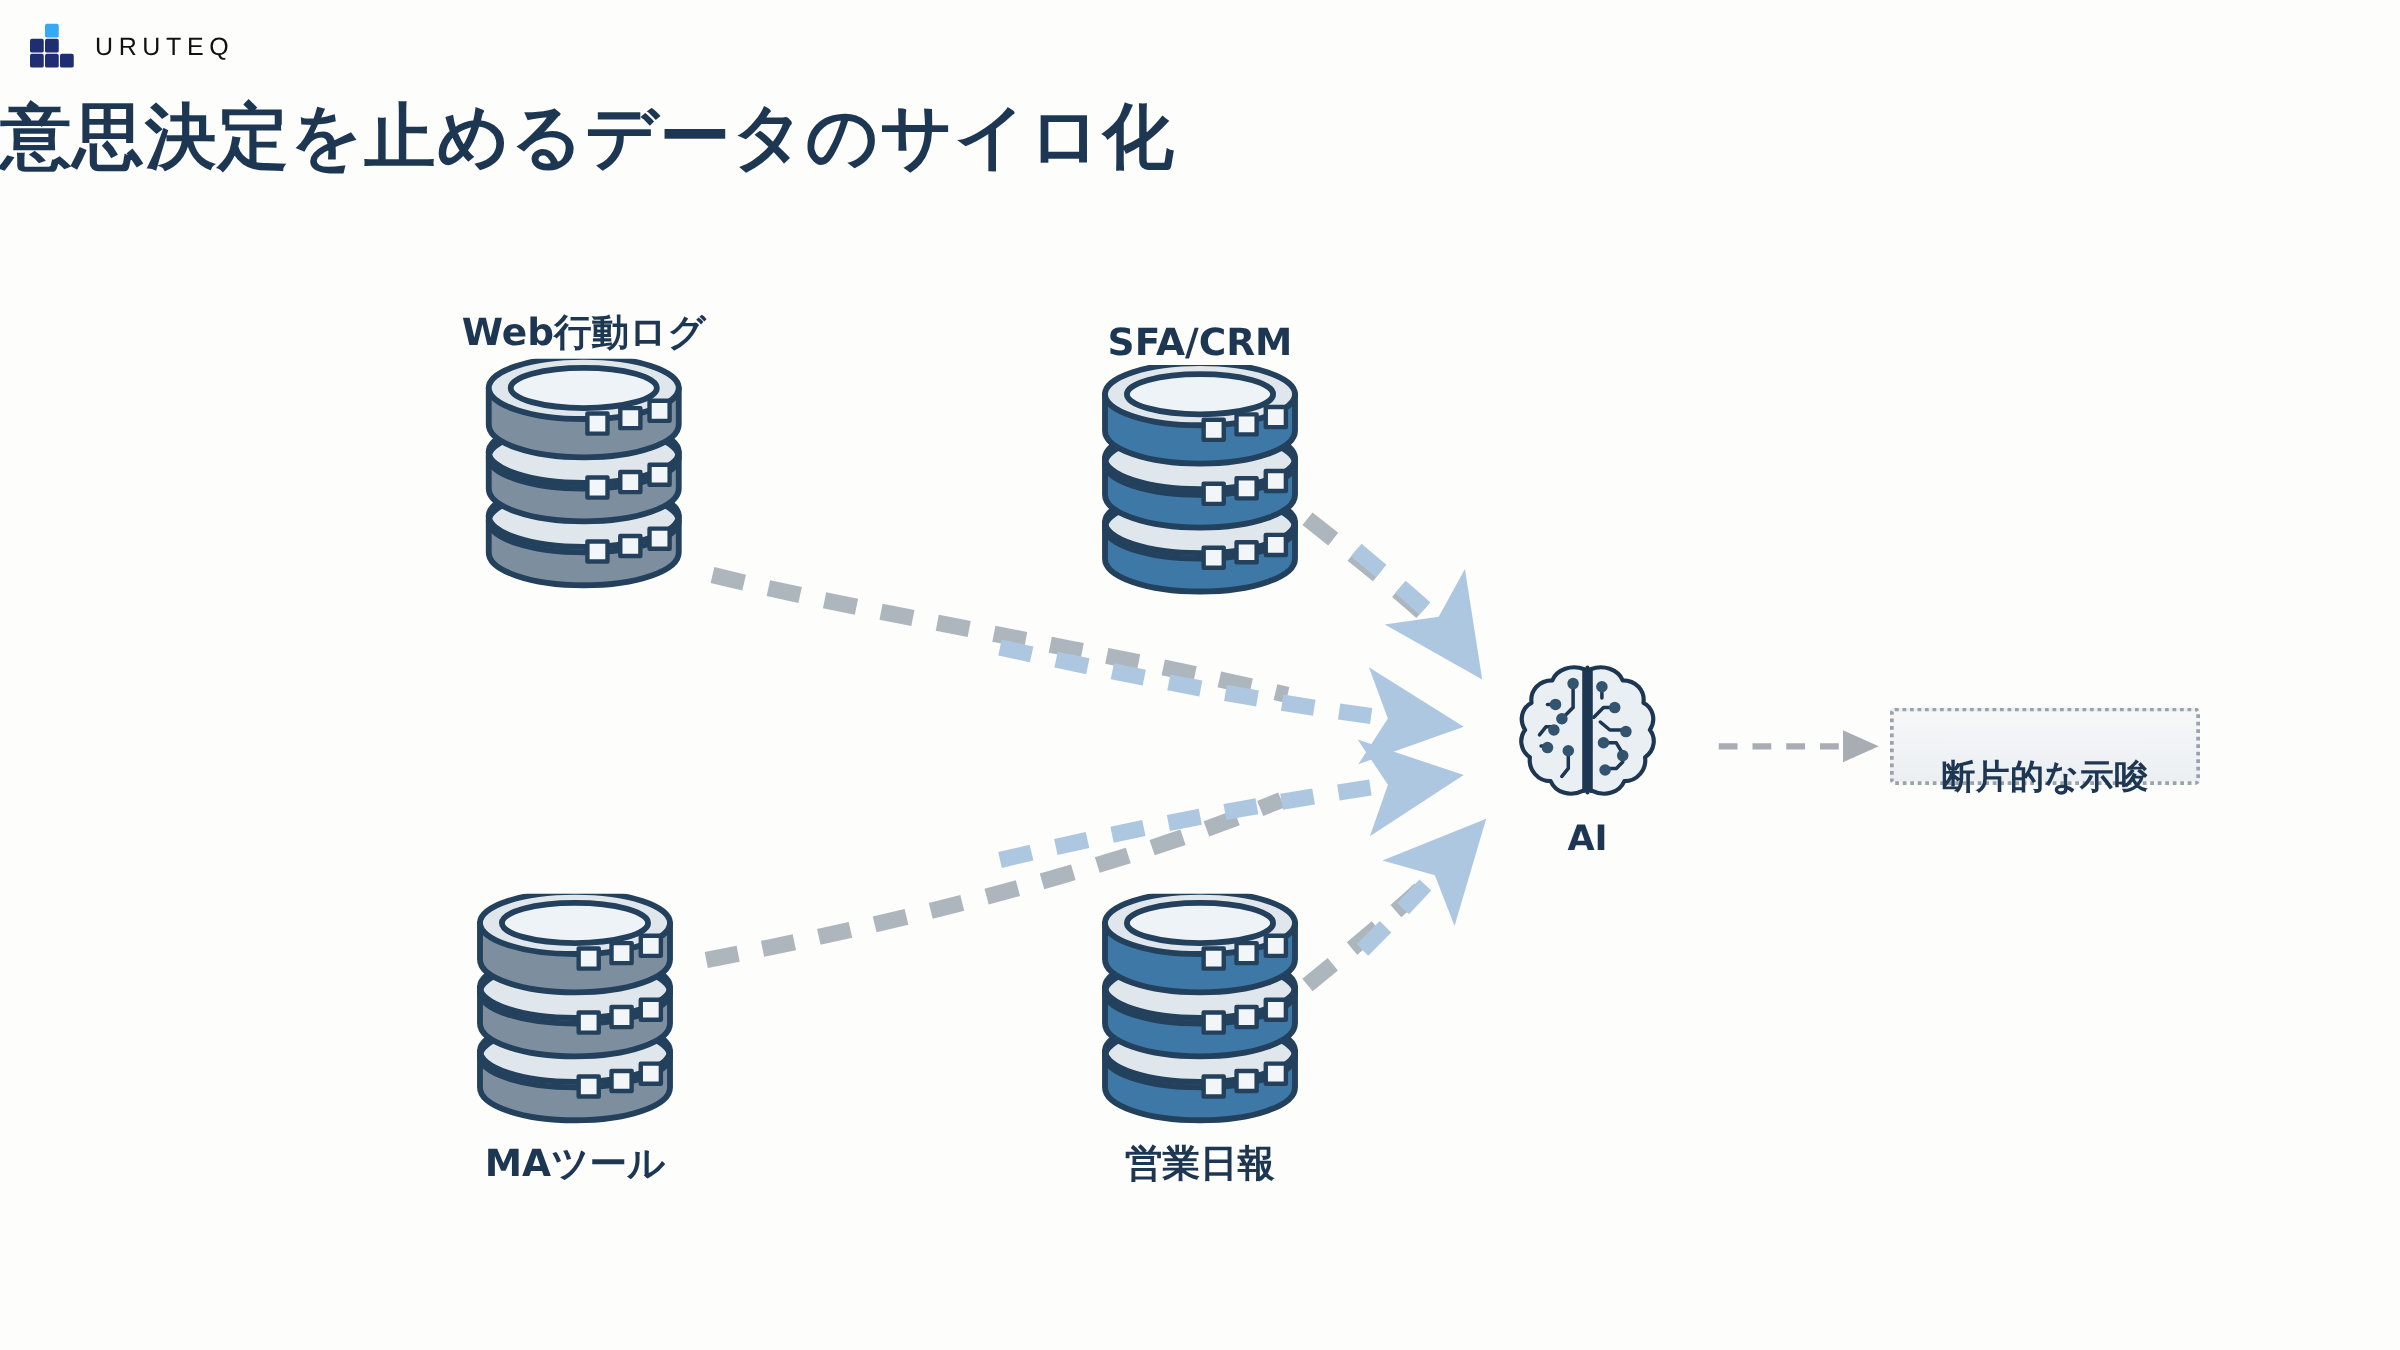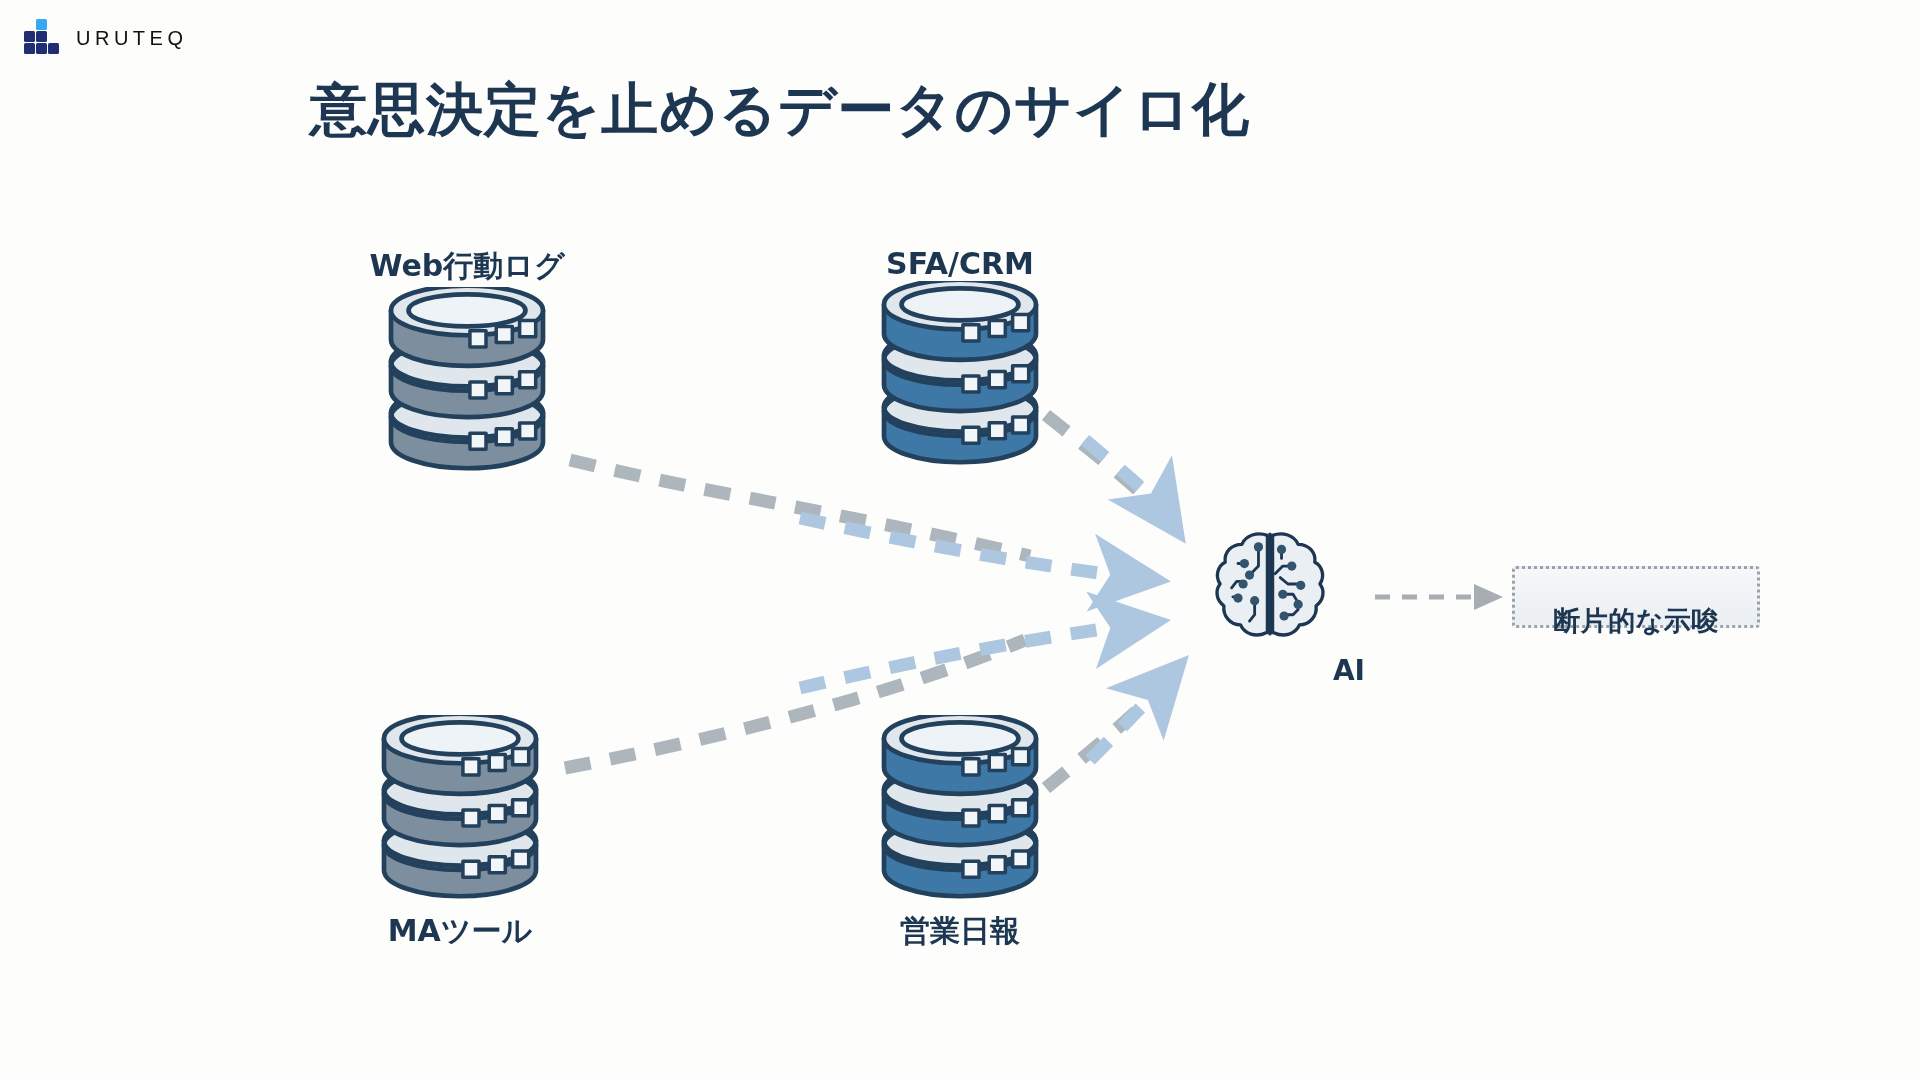--- a/index.html
+++ b/index.html
@@ -50,21 +50,20 @@
     color: #111111;
     font-family: "Liberation Sans", "DejaVu Sans", sans-serif;
   }
 
   
   #title {
     position: absolute;
     left: 0;
     top: 72px;
     width: 1560px;
-    text-align: center;
     font-size: 57px;
     font-weight: 700;
     letter-spacing: 1px;
     color: #1d3651;
     font-family: Liberation Sans, sans-serif;
   }
 
   
   #diagram {
     position: absolute;
@@ -98,21 +97,21 @@
     margin: 0 auto;
     display: block;
   }
 
   
   #ai-node {
     position: absolute;
     left: 1175px;
     top: 520px;
     width: 190px;
-    text-align: right;
+    text-align: center;
   }
   #ai-icon {
     width: 128px;
     height: 128px;
     display: block;
     margin: 0 auto;
   }
   #ai-label {
     margin-top: 6px;
     font-size: 28px;
@@ -238,21 +237,21 @@
           <path d="M8,16 L8,36 C8,46 31,54 60,54 C89,54 112,46 112,36 L112,16 Z" fill="#7d8f9e"></path>
           <ellipse cx="60" cy="16" rx="52" ry="17" fill="#dfe6ec"></ellipse>
           <ellipse cx="60" cy="16" rx="40" ry="11" fill="#eef3f7"></ellipse>
           <rect x="62" y="30" width="11" height="11" fill="#f3f6f9" stroke-width="2.4"></rect>
           <rect x="80" y="27" width="11" height="11" fill="#f3f6f9" stroke-width="2.4"></rect>
           <rect x="96" y="23" width="11" height="11" fill="#f3f6f9" stroke-width="2.4"></rect>
         </g>
       </svg>
     </div>
 
-    <div class="source-node" style="left:845px; top:246px;">
+    <div class="source-node" style="left:845px; top:257px;">
       <div class="source-label">SFA/CRM</div>
       <svg class="db-icon" viewBox="0 0 120 130" xmlns="http://www.w3.org/2000/svg">
         <g stroke="#23415c" stroke-width="3.2" stroke-linejoin="round">
           <path d="M8,86 L8,106 C8,116 31,124 60,124 C89,124 112,116 112,106 L112,86 Z" fill="#3d78a6"></path>
           <ellipse cx="60" cy="86" rx="52" ry="17" fill="#dfe6ec"></ellipse>
           <ellipse cx="60" cy="89" rx="52" ry="17" fill="none"></ellipse>
           <rect x="62" y="100" width="11" height="11" fill="#f3f6f9" stroke-width="2.4"></rect>
           <rect x="80" y="97" width="11" height="11" fill="#f3f6f9" stroke-width="2.4"></rect>
           <rect x="96" y="93" width="11" height="11" fill="#f3f6f9" stroke-width="2.4"></rect>
           <path d="M8,51 L8,71 C8,81 31,89 60,89 C89,89 112,81 112,71 L112,51 Z" fill="#3d78a6"></path>

